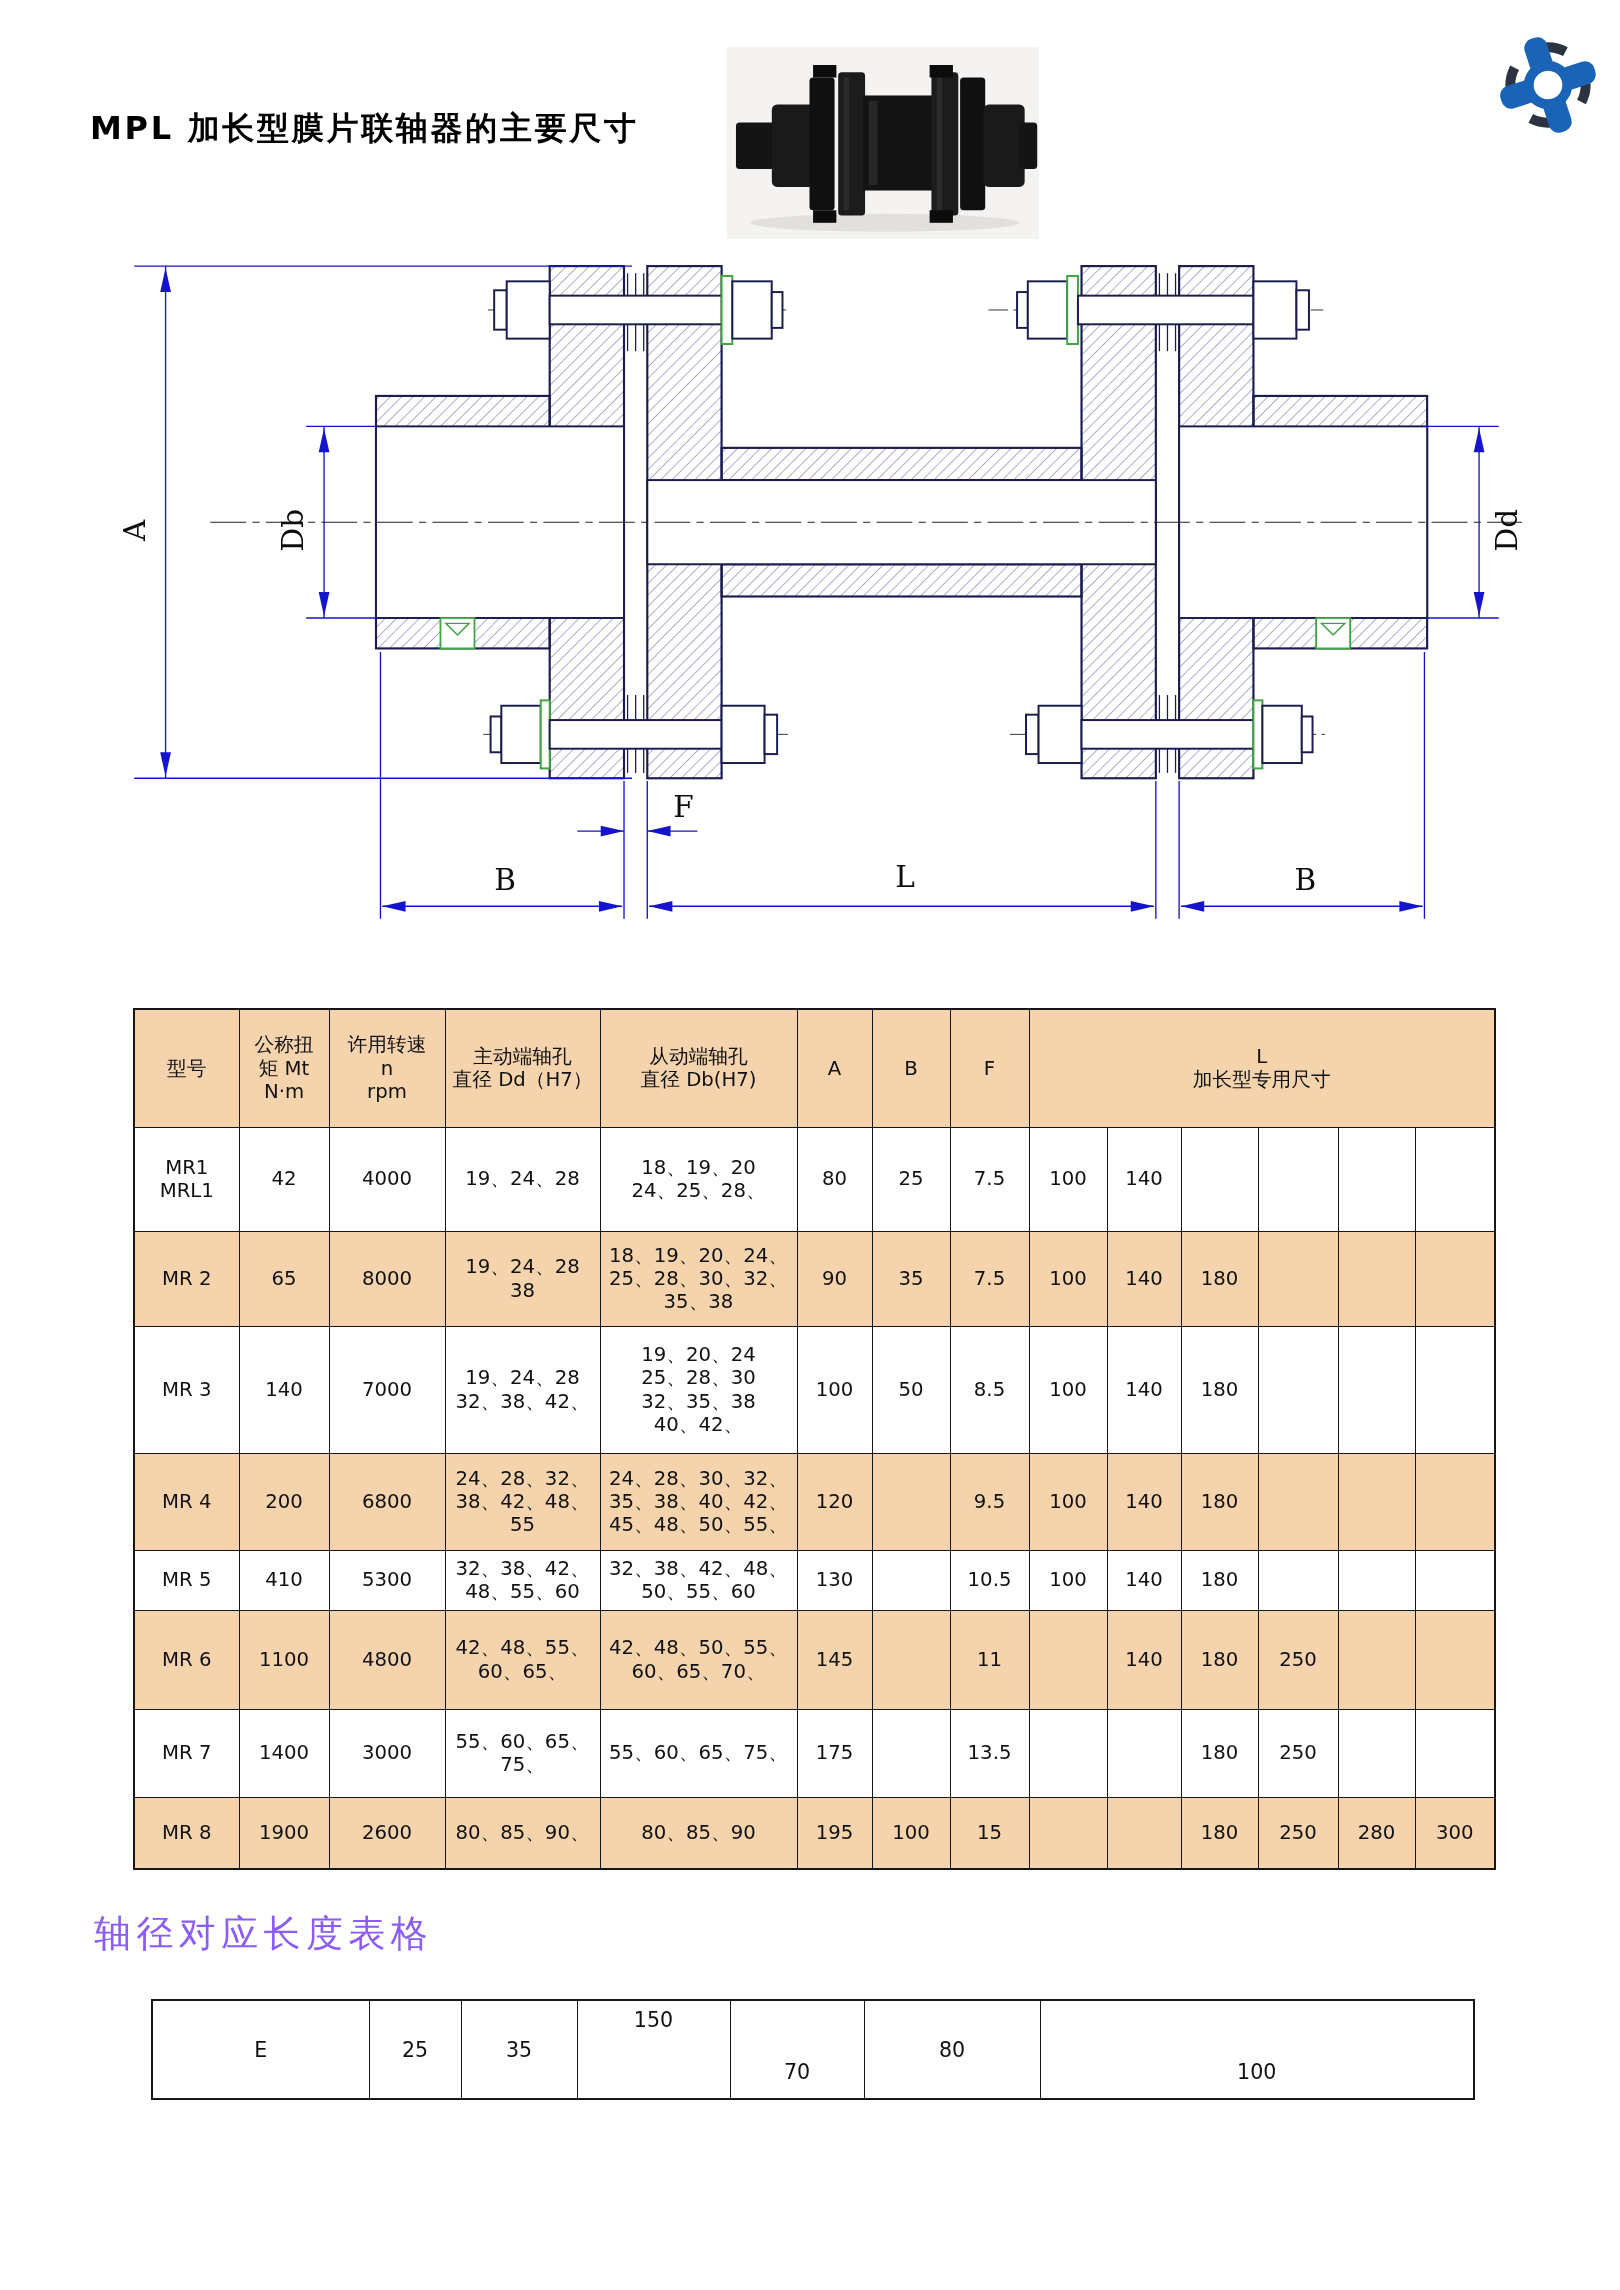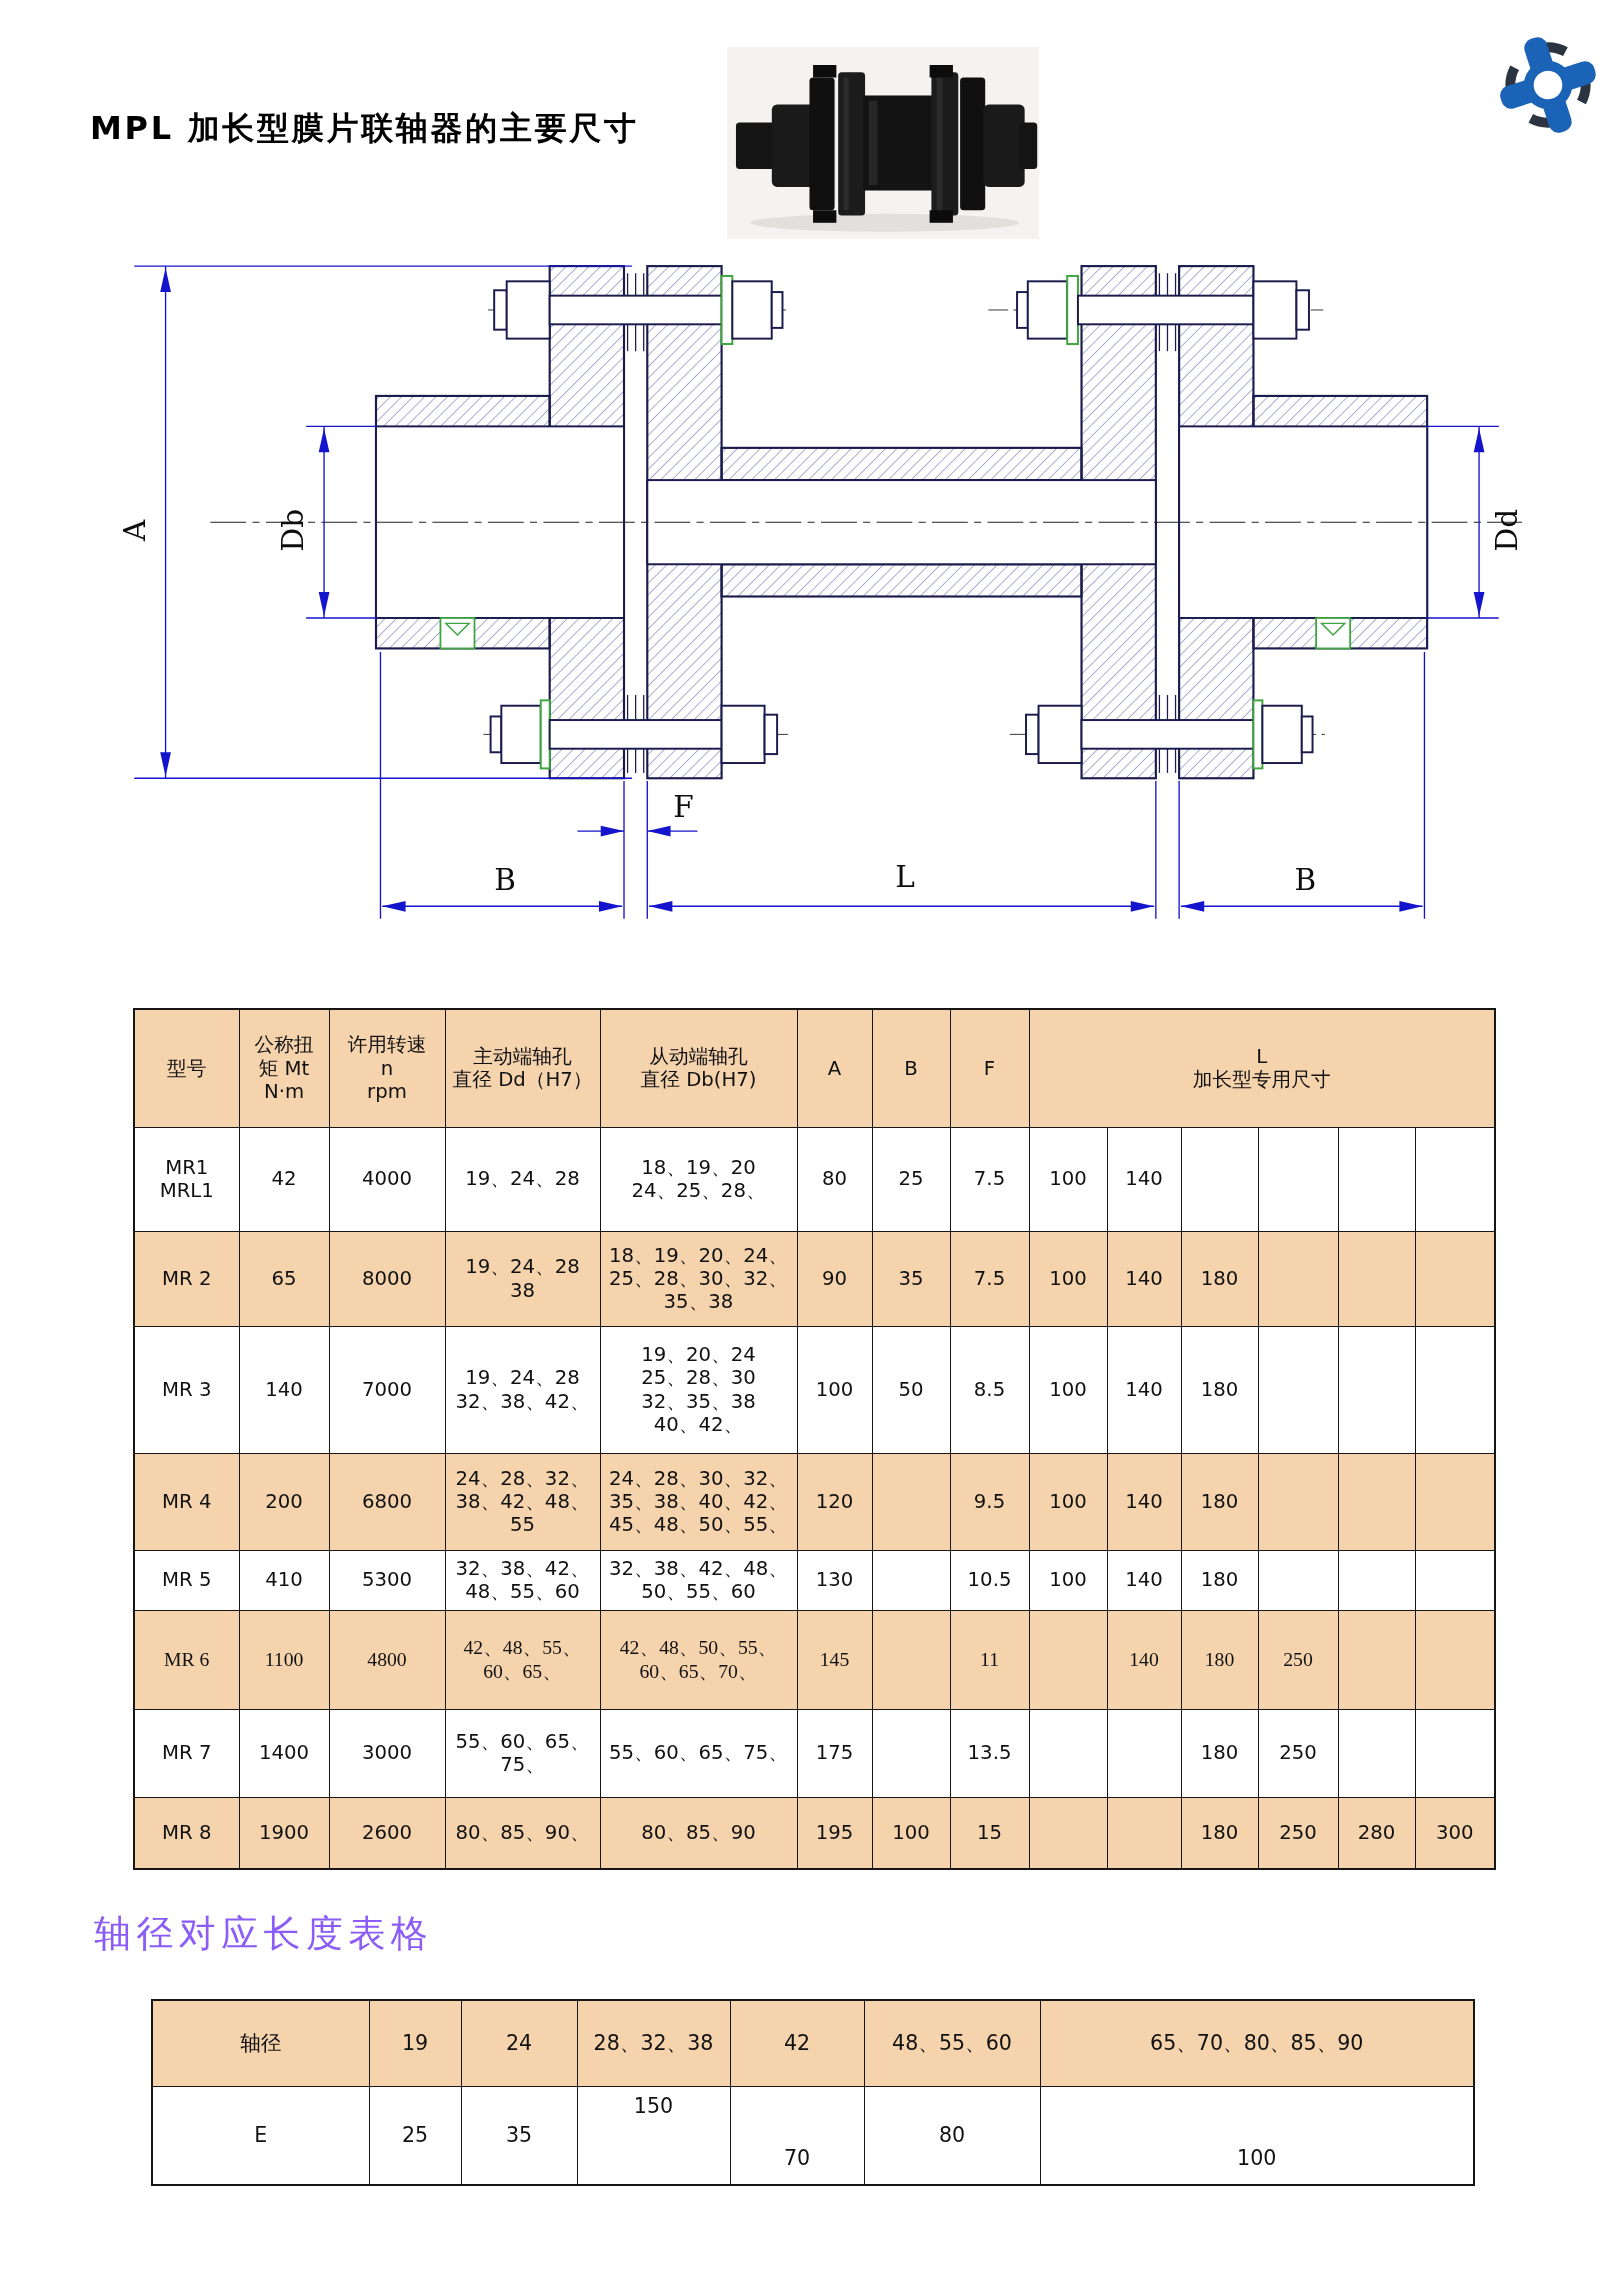--- a/index.html
+++ b/index.html
@@ -506,21 +506,21 @@
         <td>
           <div></div>
         </td>
         <td>
           <div></div>
         </td>
         <td>
           <div></div>
         </td>
       </tr>
-      <tr class="shade" style="height: 99px; font-family: Liberation Serif, serif;">
+      <tr class="shade" style="height: 99px;">
         <td>
           <div>MR 6</div>
         </td>
         <td>
           <div>1100</div>
         </td>
         <td>
           <div>4800</div>
         </td>
         <td>
@@ -657,29 +657,20 @@
   <colgroup>
     <col style="width:217px">
       <col style="width:92px">
       <col style="width:116px">
     <col style="width:153px">
       <col style="width:134px">
       <col style="width:176px">
     <col style="width:434px">
   </colgroup>
   <tbody>
-      <tr class="head">
-    <td>轴径</td>
-    <td>19</td>
-    <td>24</td>
-    <td>28、32、38</td>
-    <td>42</td>
-    <td>48、55、60</td>
-    <td>65、70、80、85、90</td>
-  </tr>
   <tr class="vals">
     <td>E</td>
     <td>25</td>
     <td>35</td>
     <td class="v-top">150</td>
     <td class="v-low">70</td>
     <td>80</td>
     <td class="v-low">100</td>
   </tr>
 </tbody>

